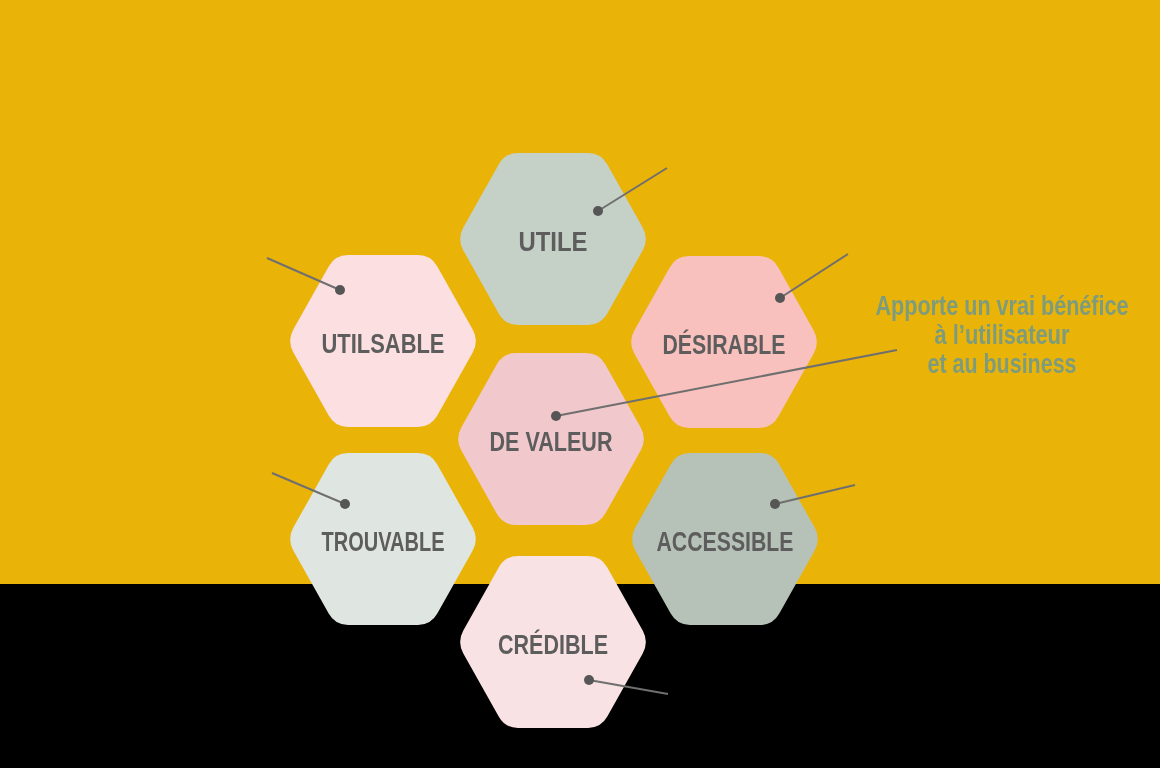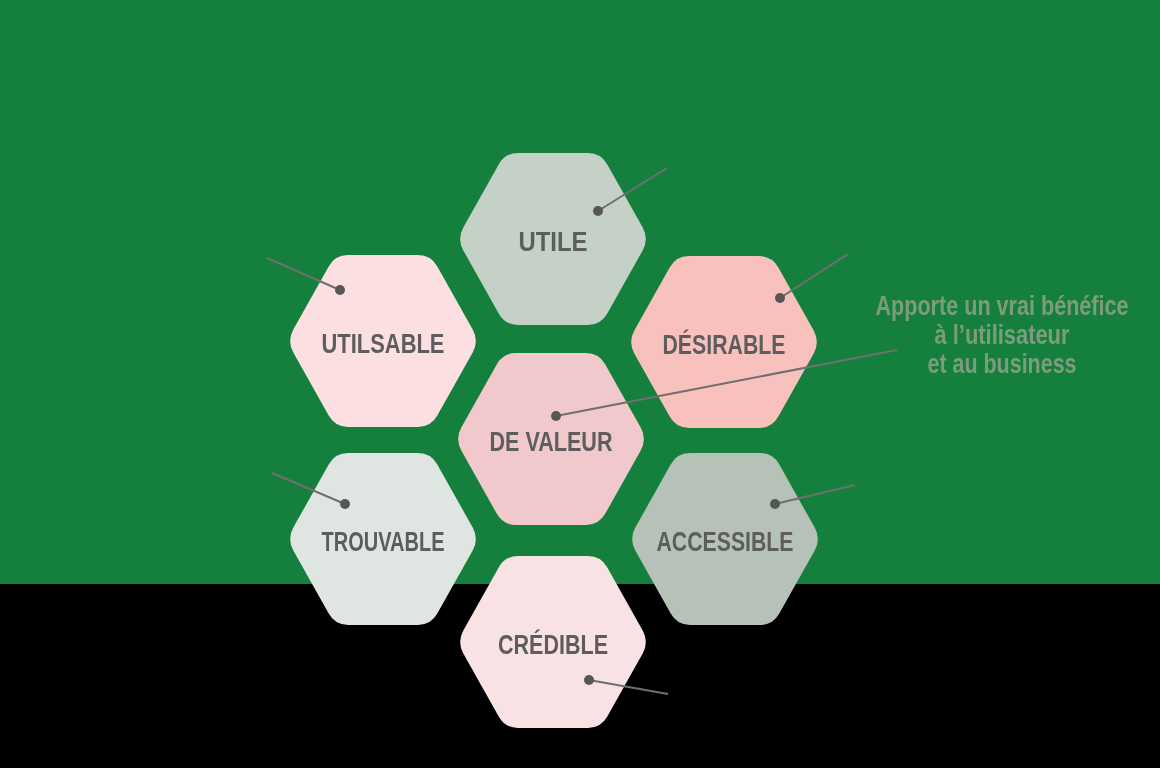--- a/index.html
+++ b/index.html
@@ -8,21 +8,21 @@
     background: #000000;
     width: 1160px;
     height: 768px;
     overflow: hidden;
     font-family: "Liberation Sans", sans-serif;
   }
   .stage {
     position: relative;
     width: 1160px;
     height: 584px;
-    background: #15803d;
+    background: #eab308;
   }
   svg { display: block; }
   text.hex-label {
     font-family: "Liberation Sans", "DejaVu Sans", sans-serif;
     font-weight: 700;
     font-size: 27px;
   }
   text.ann {
     font-family: "Liberation Sans", "DejaVu Sans", sans-serif;
     font-weight: 700;

